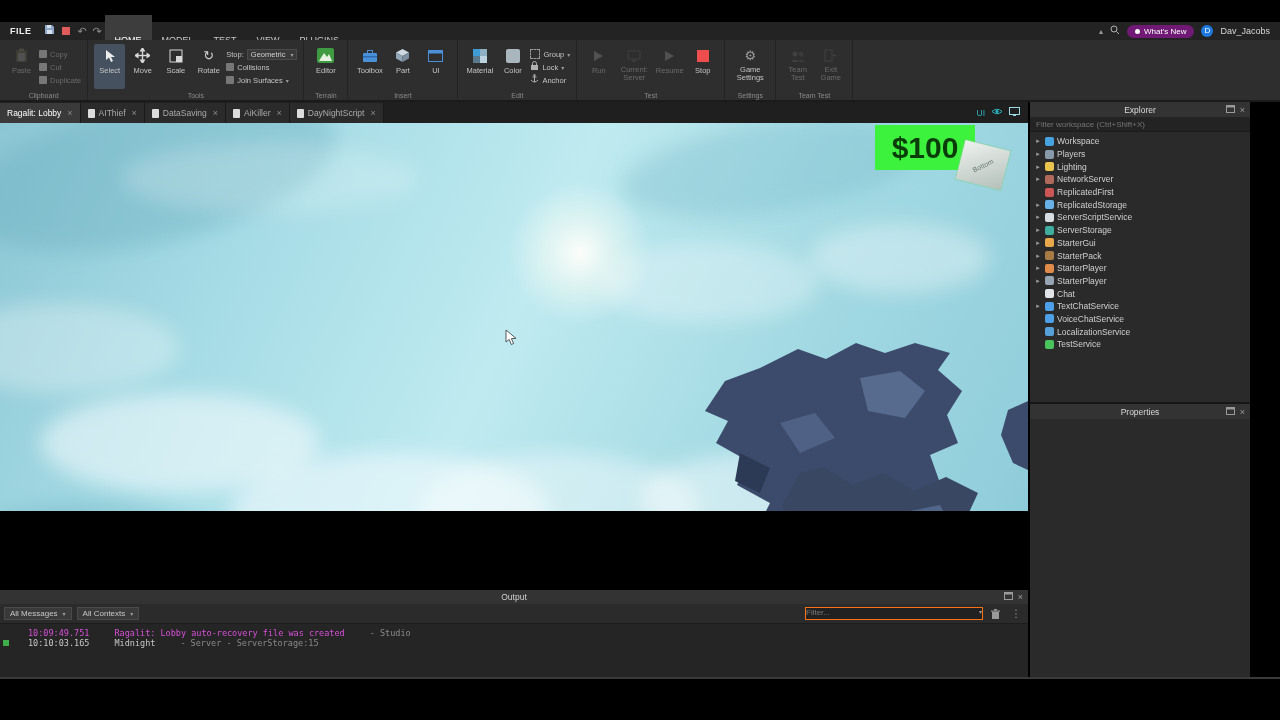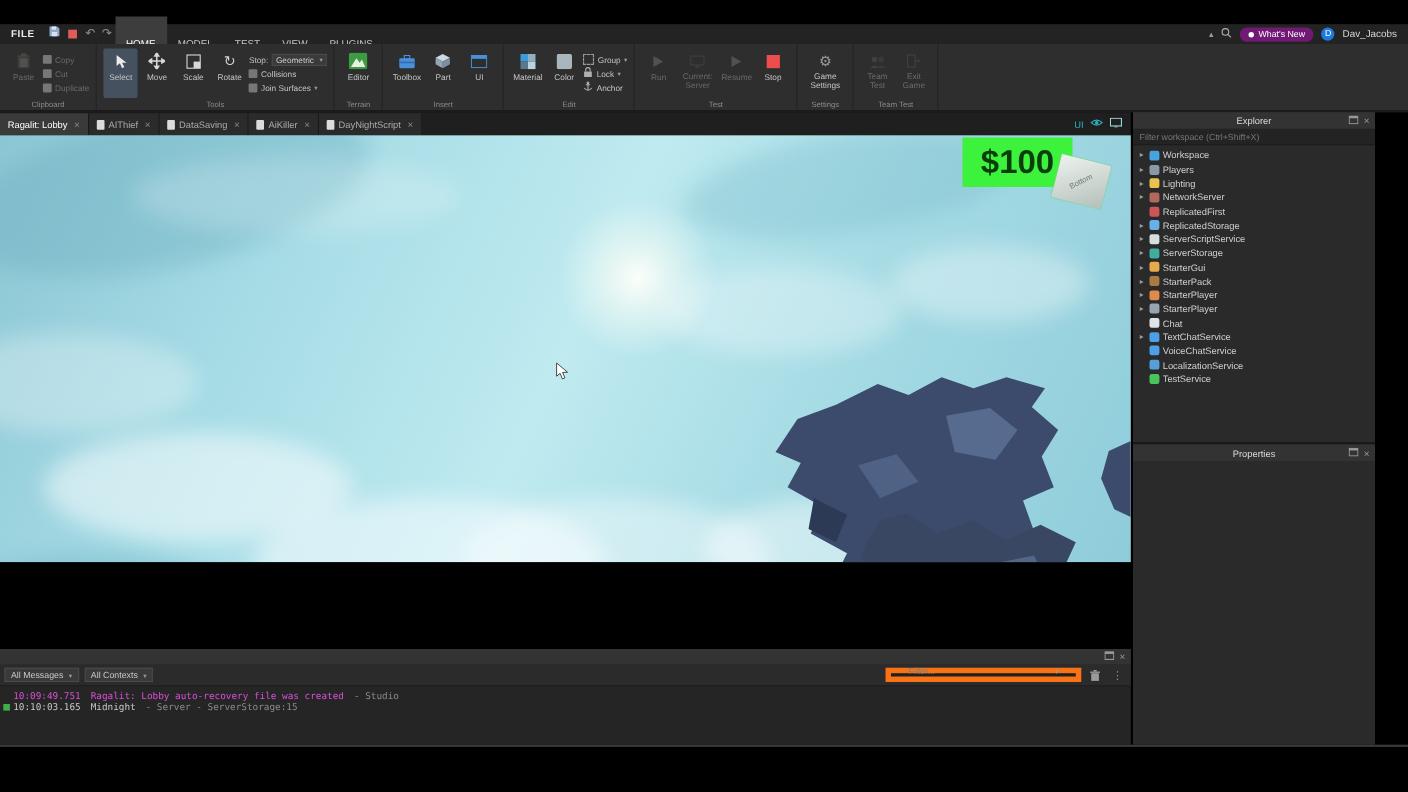--- a/index.html
+++ b/index.html
@@ -107,26 +107,26 @@
   .ic-15{background:#55a0d8}.ic-16{background:#49c45c}
 
   
   .output { position:absolute; left:0; top:590px; width:1028px; height:87px; background:#252525; }
   .out-header { height:14px; background:#333; display:flex; align-items:center; position:relative;
                 font-size:8.5px; color:#d0d0d0; }
   .out-toolbar { height:20px; background:#2b2b2b; display:flex; align-items:center; gap:5px;
                  padding:0 4px; border-bottom:1px solid #1d1d1d; }
   .combo { background:#3a3a3a; border:1px solid #4a4a4a; height:13px; font-size:8px; color:#c8c8c8;
            display:flex; align-items:center; gap:5px; padding:0 5px; }
-  .filterbox { margin-left:auto; width:178px; height:13px; background:#212121; border:5px solid #f97316;
-               color:#7a7a7a; font-size:8px; display:flex; align-items:flex-end; padding:0 16px; }
+  .filterbox { margin-left:auto; width:178px; height:13px; background:#212121; border:1px solid #f97316;
+               color:#7a7a7a; font-size:8px; display:flex; align-items:flex-start; padding:0 0; }
   .filterbox .drop { margin-left:auto; }
   .tb-ic { color:#9a9a9a; display:flex; align-items:center; padding:0 3px; font-size:10px; }
   .out-log { font-family:"DejaVu Sans Mono", monospace; font-size:8.5px; padding-top:4px; }
-  .logline { height:10px; display:flex; align-items:center; }
+  .logline { height:10px; display:flex; align-items:center;gap:16px; }
   .log-gutter { width:12px; display:flex; justify-content:center; flex:0 0 auto; }
   .marker { width:6px; height:6px; background:#3fae4a; }
   .ltime { margin-right:9px; }
   .lsuffix { margin-left:9px; color:#8a8a8a; }
   .l-magenta { color:#d94fd9; }
   .l-white { color:#c8c8c8; }
 
   .bottomline { position:absolute; left:0; top:677px; width:1280px; height:2px; background:#3a3a3a; }
 </style>
 </head>
@@ -628,20 +628,21 @@
           </span>
           <span>×</span>
         </span>
       </div>
     </div>
 
   </div>
 
   <div class="output">
     <div class="out-header">
+      <span class="ph-title">Output</span>
       <span class="ph-icons">
         <span>
           <svg width="9" height="8" viewBox="0 0 9 8">
               <rect x="0.5" y="0.5" width="8" height="7" fill="none" stroke="#9a9a9a"></rect>
               <rect x="0.5" y="0.5" width="8" height="2" fill="#9a9a9a"></rect>
             </svg>
         </span>
         <span>×</span>
       </span>
     </div>

